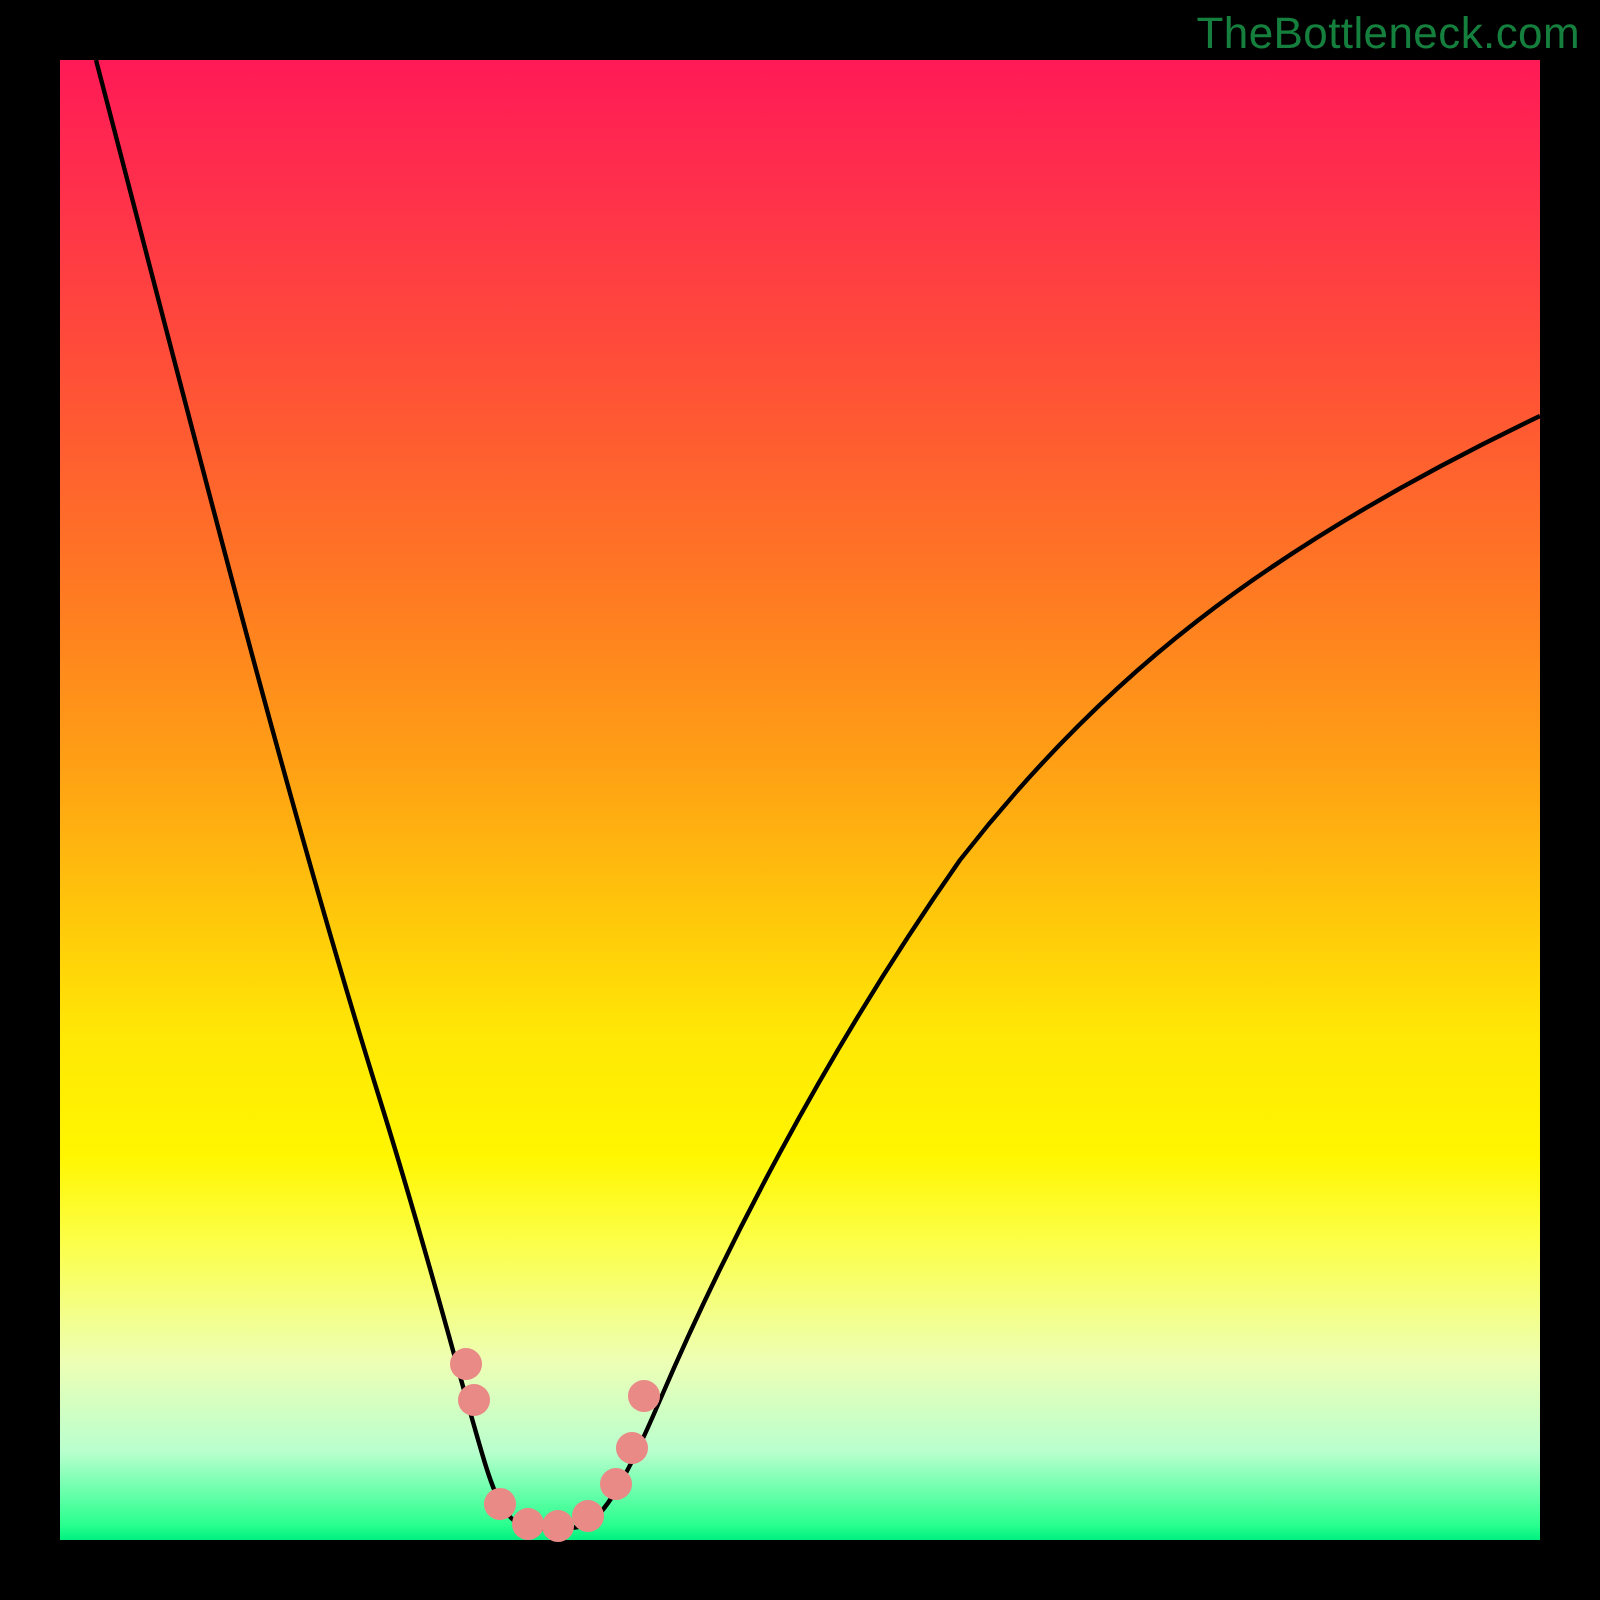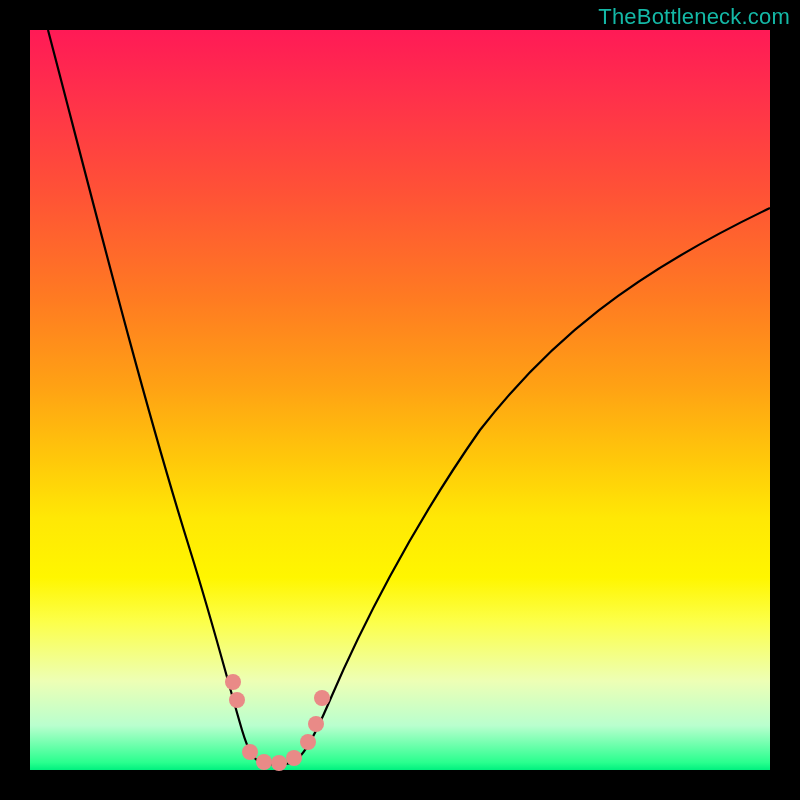--- a/index.html
+++ b/index.html
@@ -37,21 +37,21 @@
       #edffb5 88%,
       #b9ffce 94%,
       #29ff8e 99%,
       #00f07f 100%
     );
   }
   .watermark {
     position: absolute;
     top: 4px;
     right: 10px;
-    color: #14b8a6;
+    color: #15803d;
     font-size: 22px;
     letter-spacing: 0.2px;
     user-select: none;
   }
   svg.curve {
     position: absolute;
     left: 0;
     top: 0;
     width: 740px;
     height: 740px;

